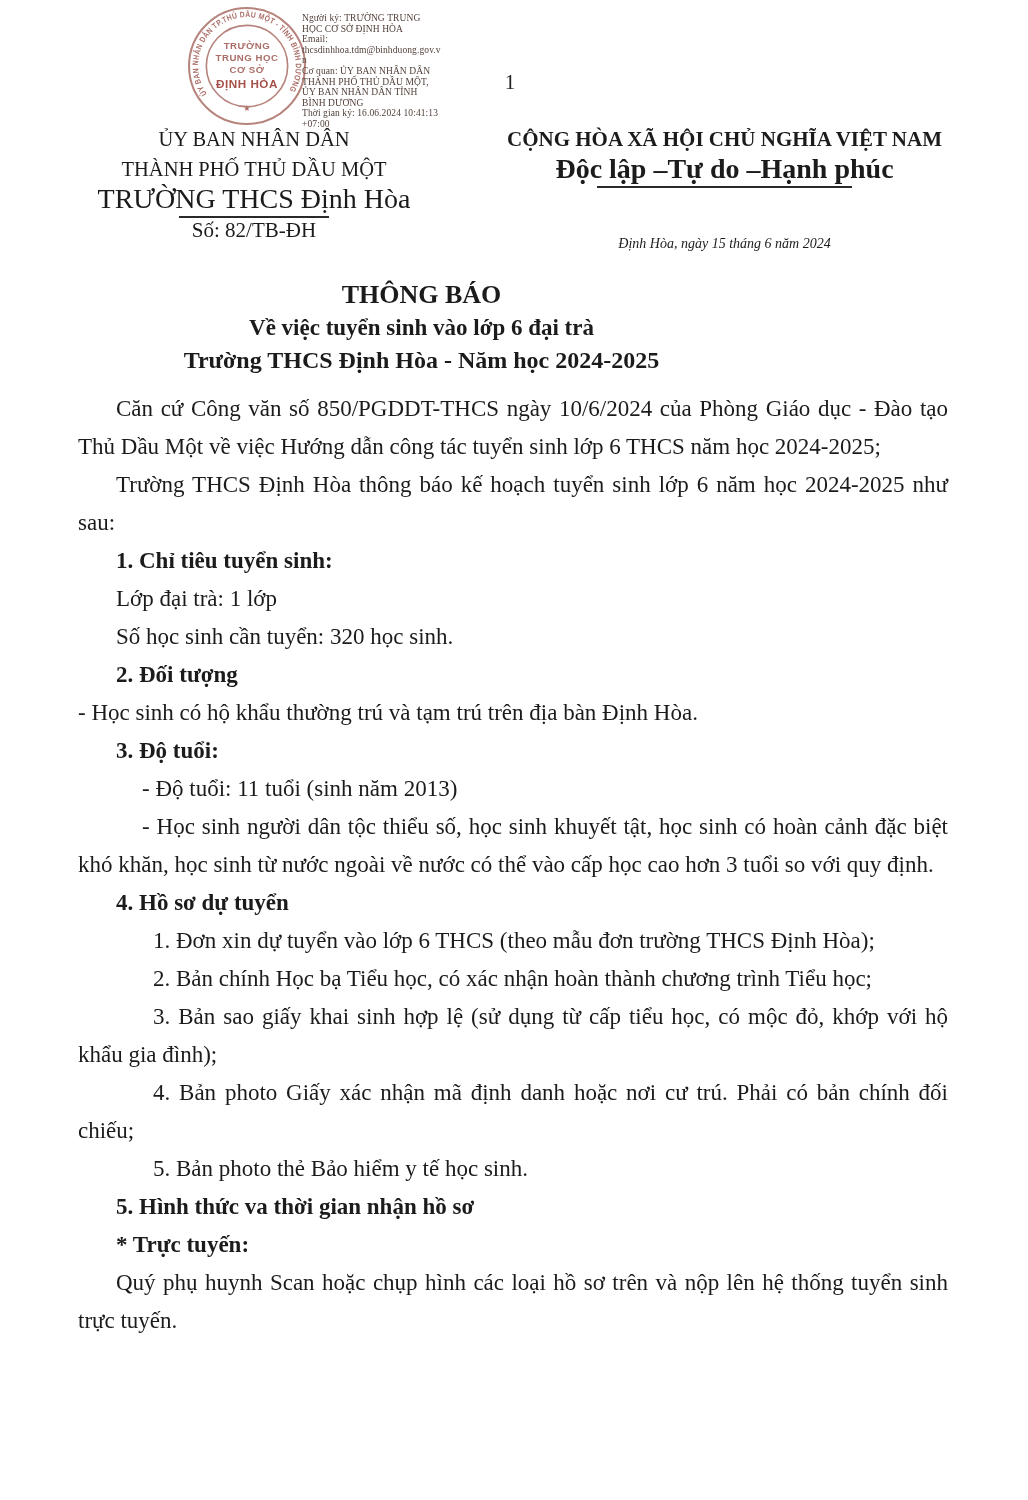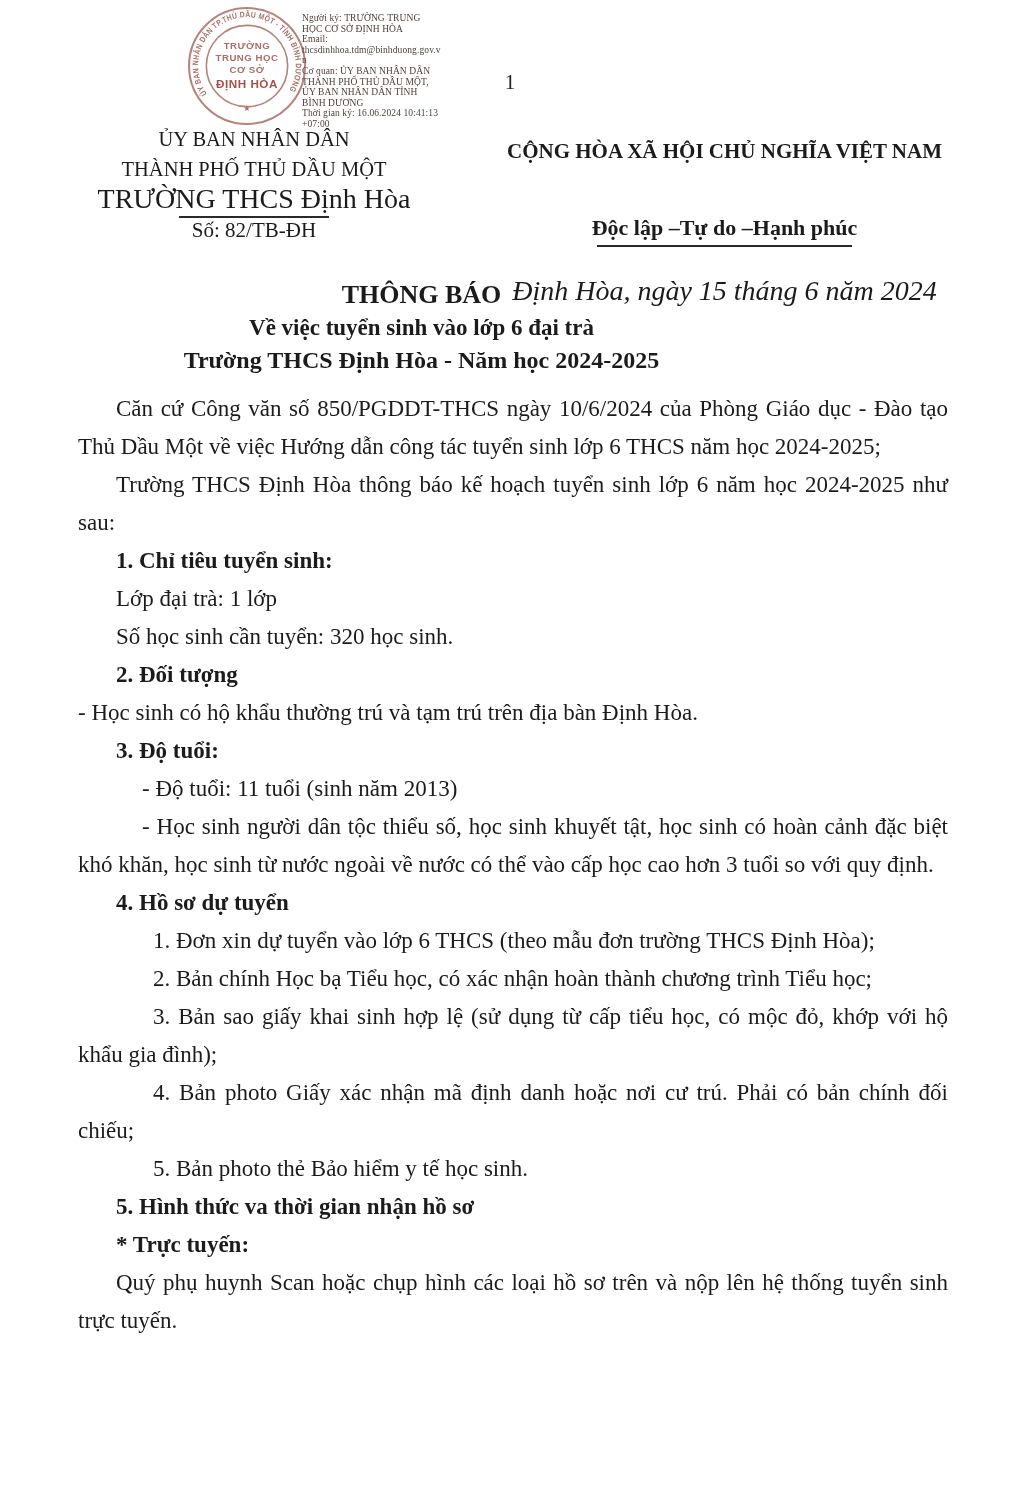--- a/index.html
+++ b/index.html
@@ -71,39 +71,38 @@
     margin: 2px auto 0 auto;
   }
   #header-left .underline-bar { width: 150px; }
   #doc-number {
     font-size: 21px;
   }
 
   #header-right {
     position: absolute;
     left: 472px;
-    top: 136px;
+    top: 124px;
     width: 505px;
     text-align: center;
   }
   #header-right .h-line1 {
     font-size: 21px;
     line-height: 30px;
     font-weight: bold;
   }
   #header-right .h-line2 {
-    font-size: 22px;
-    line-height: 30px;
-    font-weight: bold;
-    margin-top: 47px;
+    font-size: 28px;
+    line-height: 30px;
+    font-weight: bold;
   }
   #header-right .underline-bar { width: 255px; }
   #date-line {
-    margin-top: 28px;
-    font-size: 28px;
+    margin-top: 48px;
+    font-size: 14px;
     font-style: italic;
   }
 
   
   #title-block {
     position: absolute;
     left: 0;
     top: 278px;
     width: 843px;
     text-align: center;

